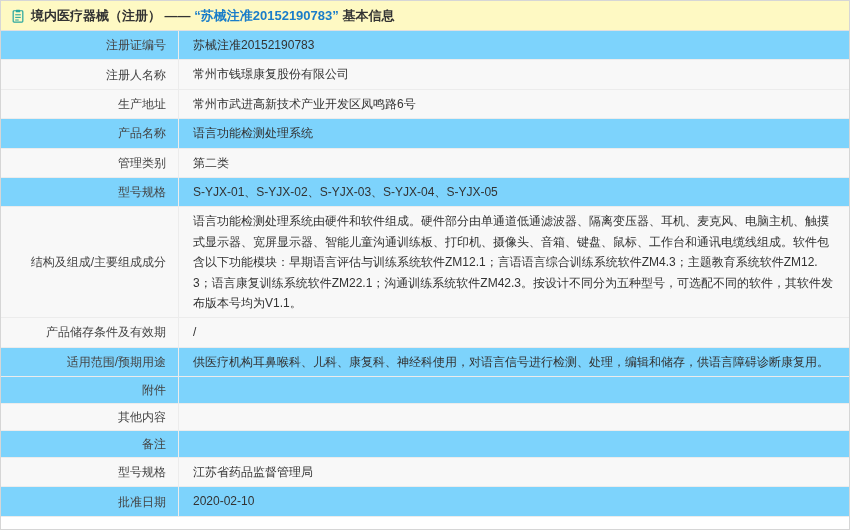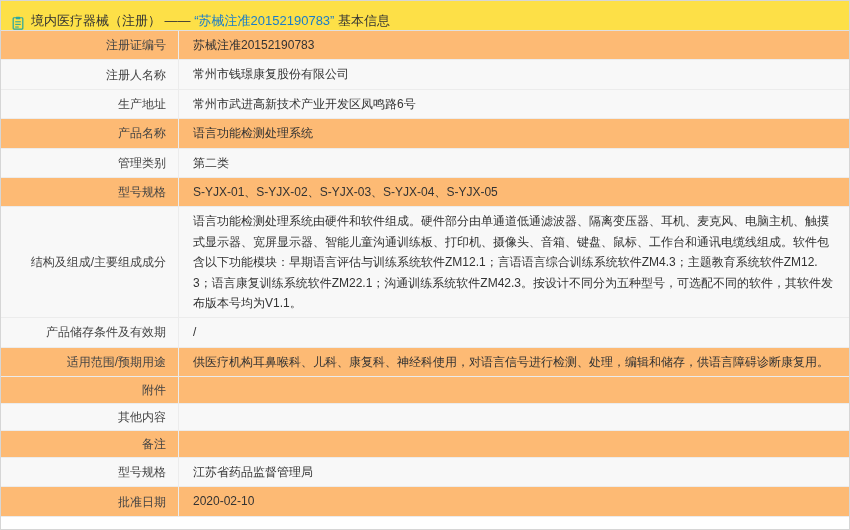--- a/index.html
+++ b/index.html
@@ -6,36 +6,36 @@
   html,body { background:#fff; }
   body { font-family: "Liberation Sans", "DejaVu Sans", sans-serif; }
   .page {
     width: 850px; height: 530px;
     border: 1px solid #d6d6d6;
     background: #fff;
     overflow: hidden;
   }
   .header {
     height: 30px;
-    background: #fde047;
+    background: #fef9c3;
     border-bottom: 1px solid #e0e0e0;
-    display: flex; align-items: flex-end;
+    display: flex; align-items: center;
     padding: 0 10px;
-    font-size: 13px; font-weight: normal; color: #333;
+    font-size: 13px; font-weight: bold; color: #333;
     gap: 6px;
     white-space: pre;
   }
   .hicon { display: inline-flex; align-items: center; }
   .hl { color: #1a7dc9; }
   .table { width: 100%; }
   .row {
     display: flex;
     border-bottom: 1px solid #ececec;
     font-size: 12px; color: #333;
-    background: #fdba74;
+    background: #7dd3fc;
     min-height: 25px;
   }
   .row.alt { background: #f8f8f8; }
   .label {
     flex: 0 0 178px; width: 178px;
     border-right: 1px solid #ececec;
     color: #444;
     display: flex; justify-content: flex-end; align-items: center;
     gap: 4px;
     text-align: right;

